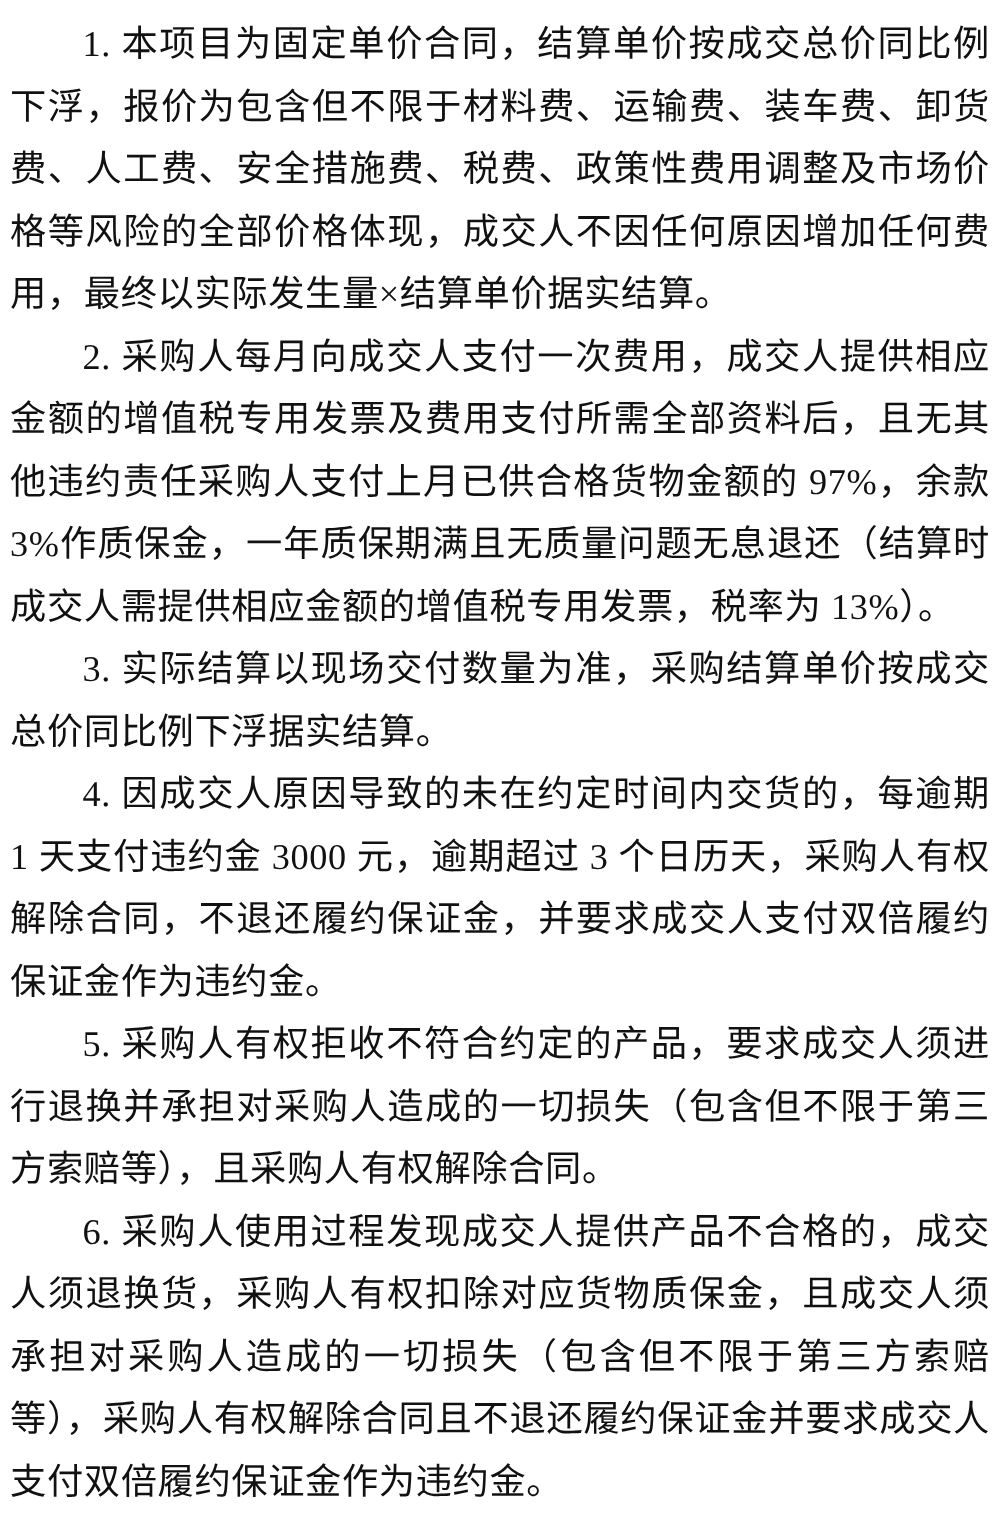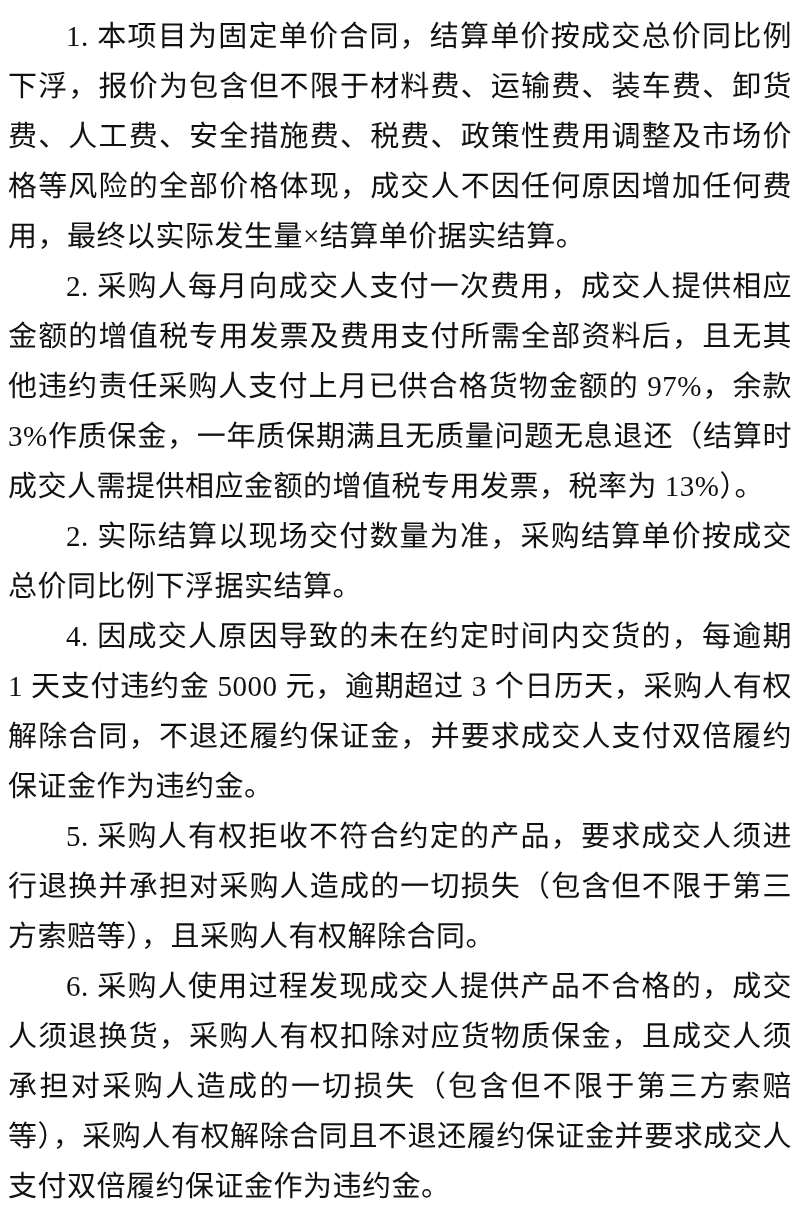--- a/index.html
+++ b/index.html
@@ -29,17 +29,17 @@
     word-break: break-all;
     color: #111111;
   }
 </style>
 </head>
 <body>
 
 <div class="page">
   <p class="para">1. 本项目为固定单价合同，结算单价按成交总价同比例下浮，报价为包含但不限于材料费、运输费、装车费、卸货费、人工费、安全措施费、税费、政策性费用调整及市场价格等风险的全部价格体现，成交人不因任何原因增加任何费用，最终以实际发生量×结算单价据实结算。</p>
   <p class="para">2. 采购人每月向成交人支付一次费用，成交人提供相应金额的增值税专用发票及费用支付所需全部资料后，且无其他违约责任采购人支付上月已供合格货物金额的 97%，余款 3%作质保金，一年质保期满且无质量问题无息退还（结算时成交人需提供相应金额的增值税专用发票，税率为 13%）。</p>
-  <p class="para">2. 实际结算以现场交付数量为准，采购结算单价按成交总价同比例下浮据实结算。</p>
-  <p class="para">4. 因成交人原因导致的未在约定时间内交货的，每逾期 1 天支付违约金 5000 元，逾期超过 3 个日历天，采购人有权解除合同，不退还履约保证金，并要求成交人支付双倍履约保证金作为违约金。</p>
+  <p class="para">3. 实际结算以现场交付数量为准，采购结算单价按成交总价同比例下浮据实结算。</p>
+  <p class="para">4. 因成交人原因导致的未在约定时间内交货的，每逾期 1 天支付违约金 3000 元，逾期超过 3 个日历天，采购人有权解除合同，不退还履约保证金，并要求成交人支付双倍履约保证金作为违约金。</p>
   <p class="para">5. 采购人有权拒收不符合约定的产品，要求成交人须进行退换并承担对采购人造成的一切损失（包含但不限于第三方索赔等），且采购人有权解除合同。</p>
   <p class="para">6. 采购人使用过程发现成交人提供产品不合格的，成交人须退换货，采购人有权扣除对应货物质保金，且成交人须承担对采购人造成的一切损失（包含但不限于第三方索赔等），采购人有权解除合同且不退还履约保证金并要求成交人支付双倍履约保证金作为违约金。</p>
 </div>
 
 </body></html>

